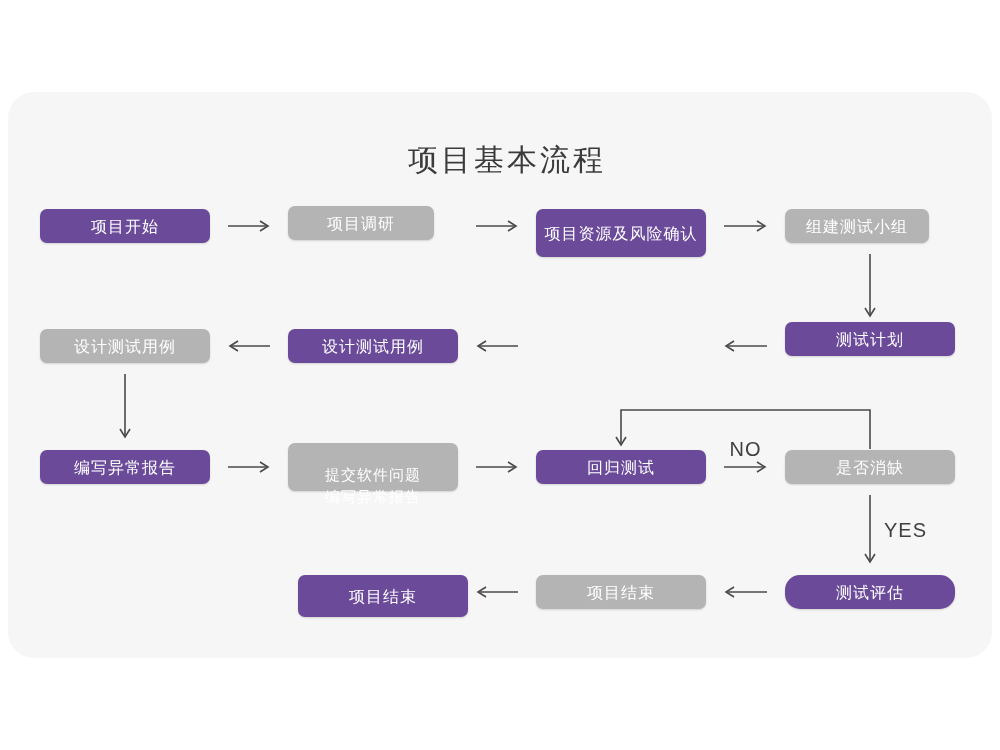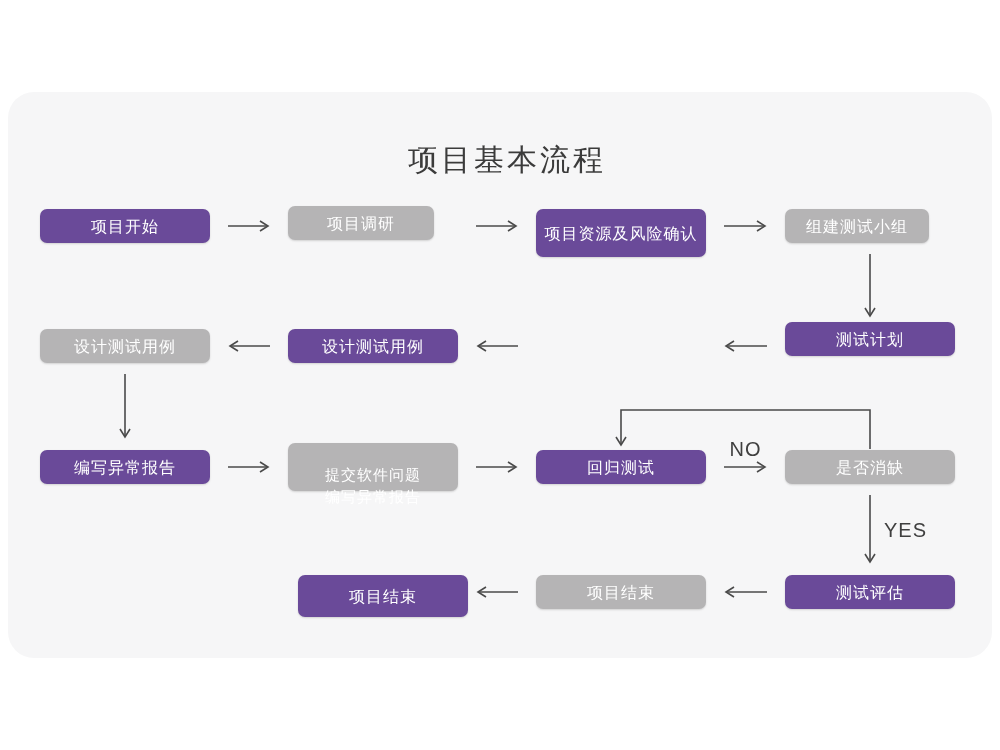--- a/index.html
+++ b/index.html
@@ -157,21 +157,21 @@
       <div class="node secondary tall" style="left: 288px; top: 443px; width: 170px; height: 48px;">
         <span>提交软件问题
 编写异常报告</span>
       </div>
       <div class="node primary" style="left: 536px; top: 450px; width: 170px; height: 34px;">
         <span>回归测试</span>
       </div>
       <div class="node secondary" style="left: 785px; top: 450px; width: 170px; height: 34px;">
         <span>是否消缺</span>
       </div>
-      <div class="node primary" style="left: 785px; top: 575px; width: 170px; height: 34px;">
+      <div class="node primary" style="left: 785px; top: 575px; width: 170px; height: 34px; border-radius: 15px;">
         <span>测试评估</span>
       </div>
       <div class="node secondary" style="left: 536px; top: 575px; width: 170px; height: 34px;">
         <span>项目结束</span>
       </div>
       <div class="node primary" style="left: 298px; top: 575px; width: 170px; height: 42px;">
         <span>项目结束</span>
       </div>
     </div>
 <div class="edge-label" style="left: 745.5px; top: 449px; transform: translate(-50%, -50%);">NO</div>

